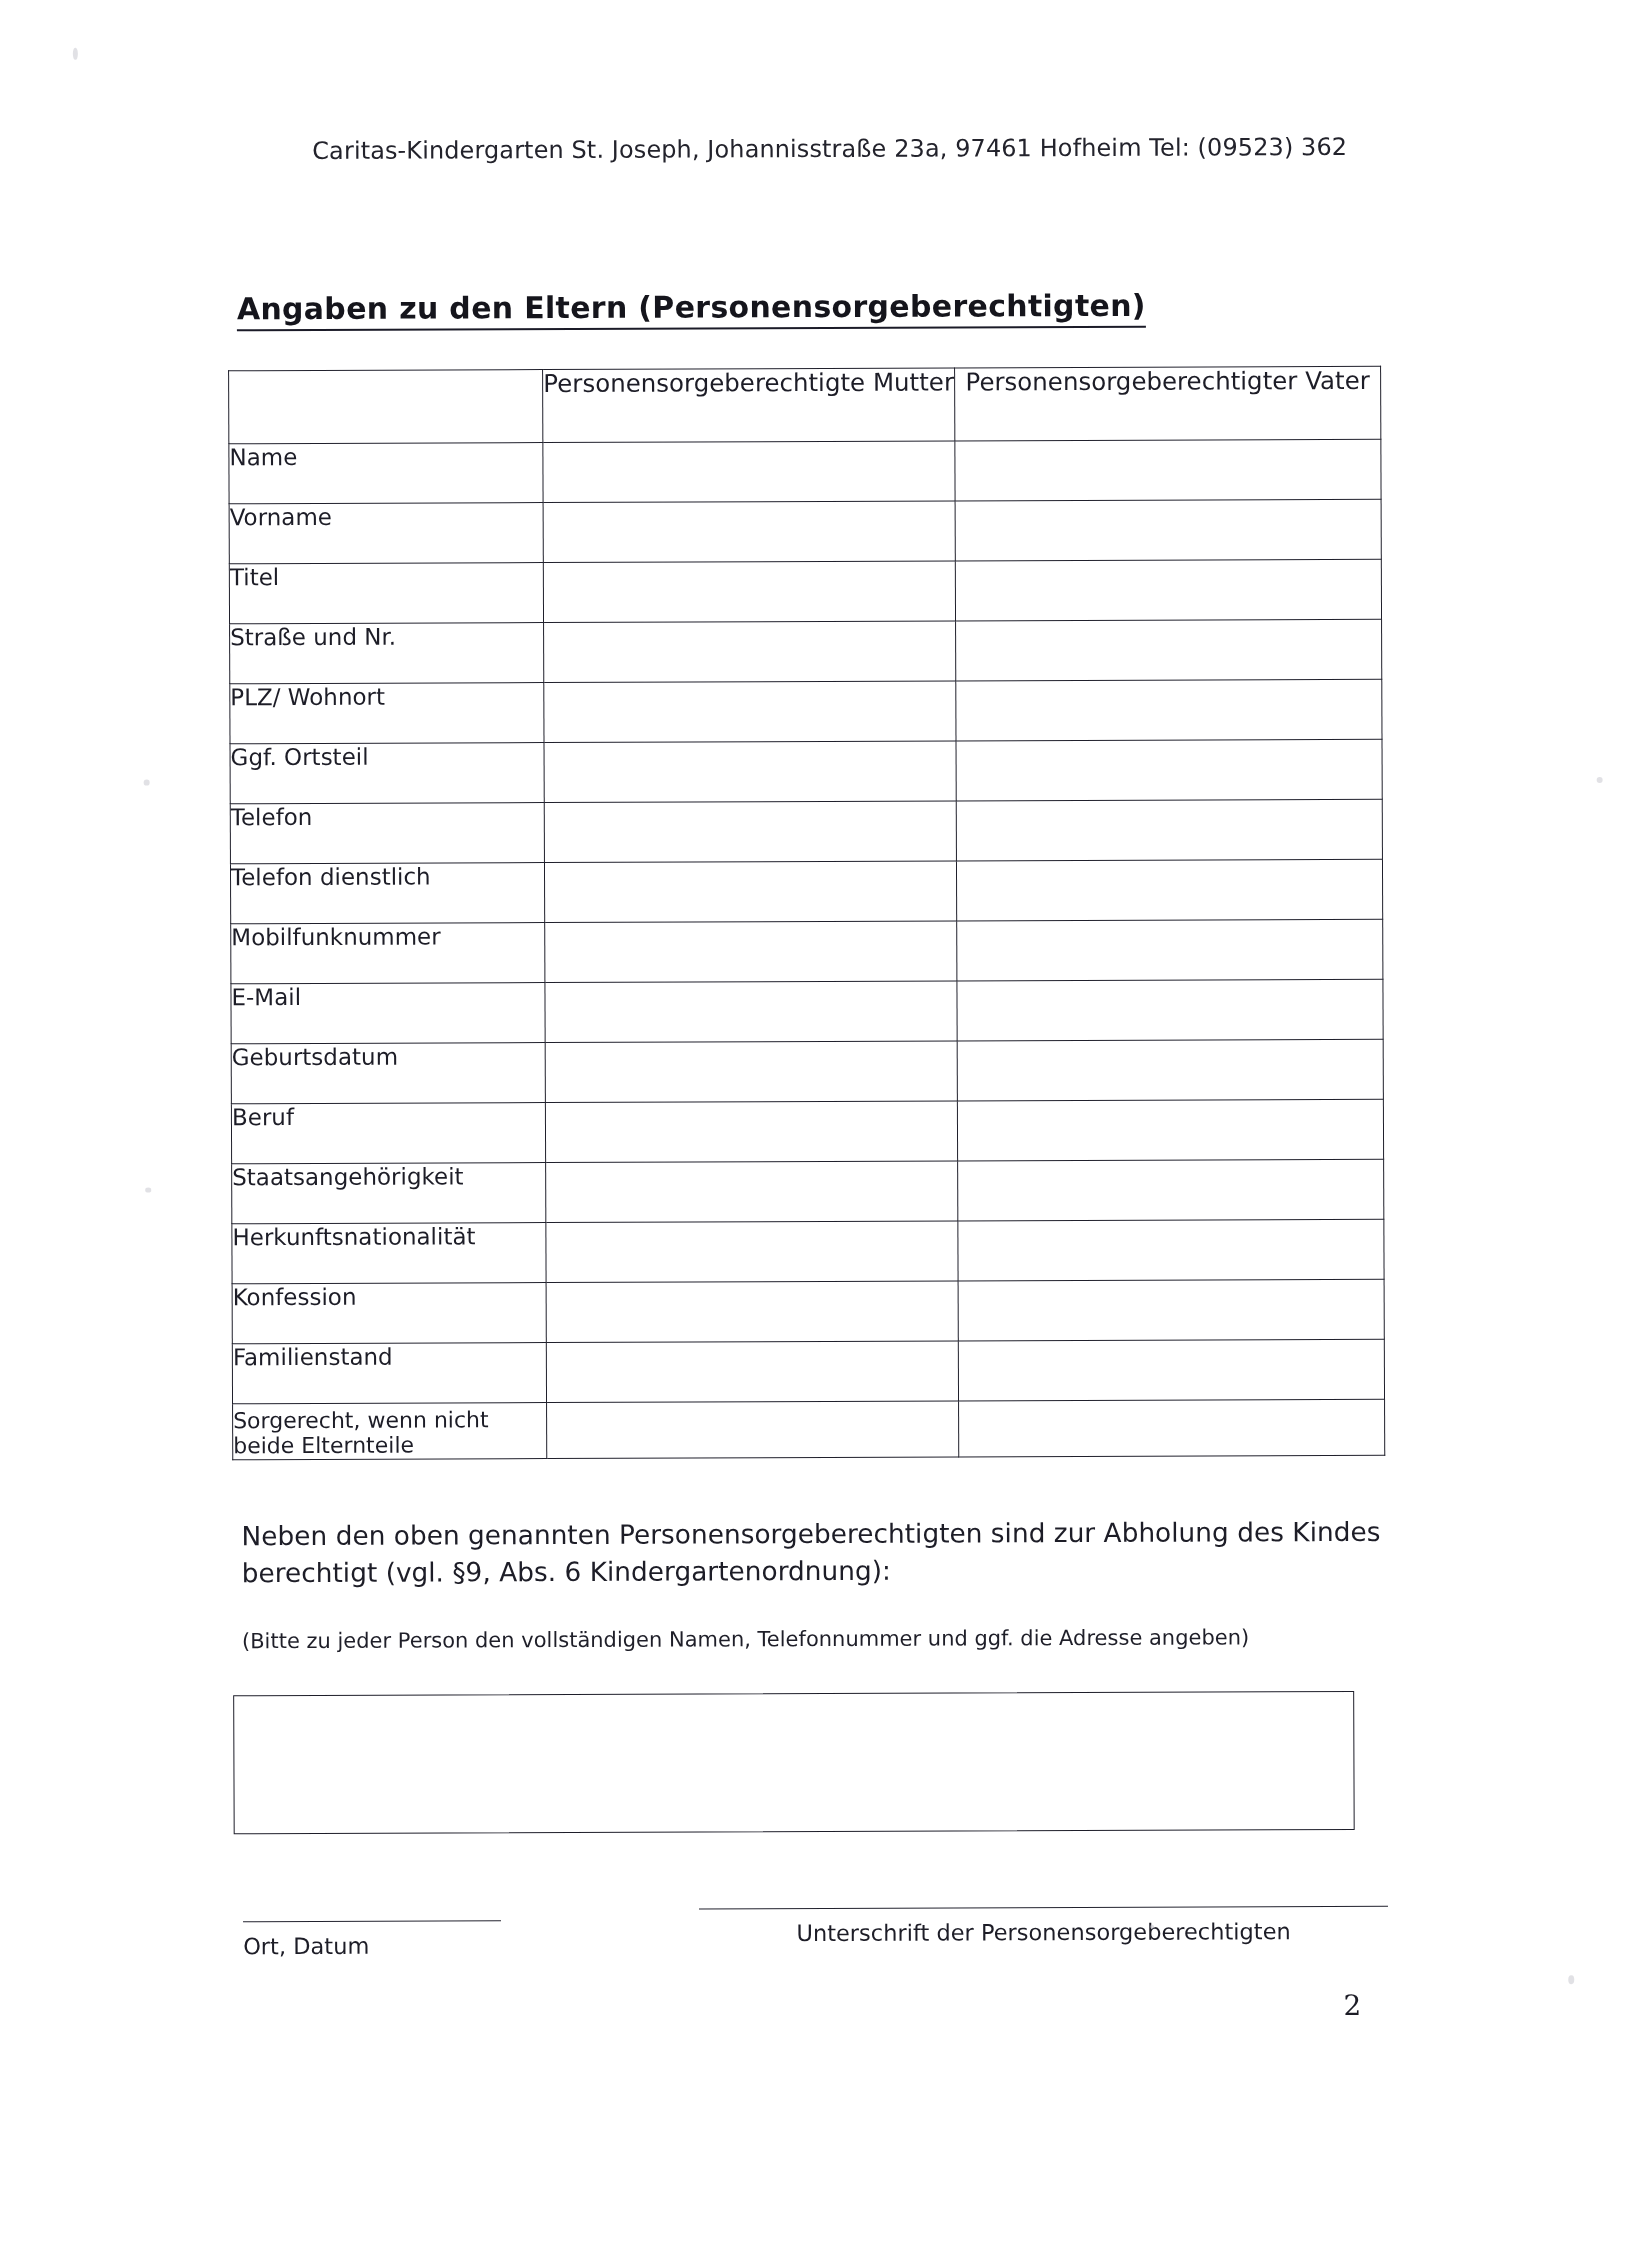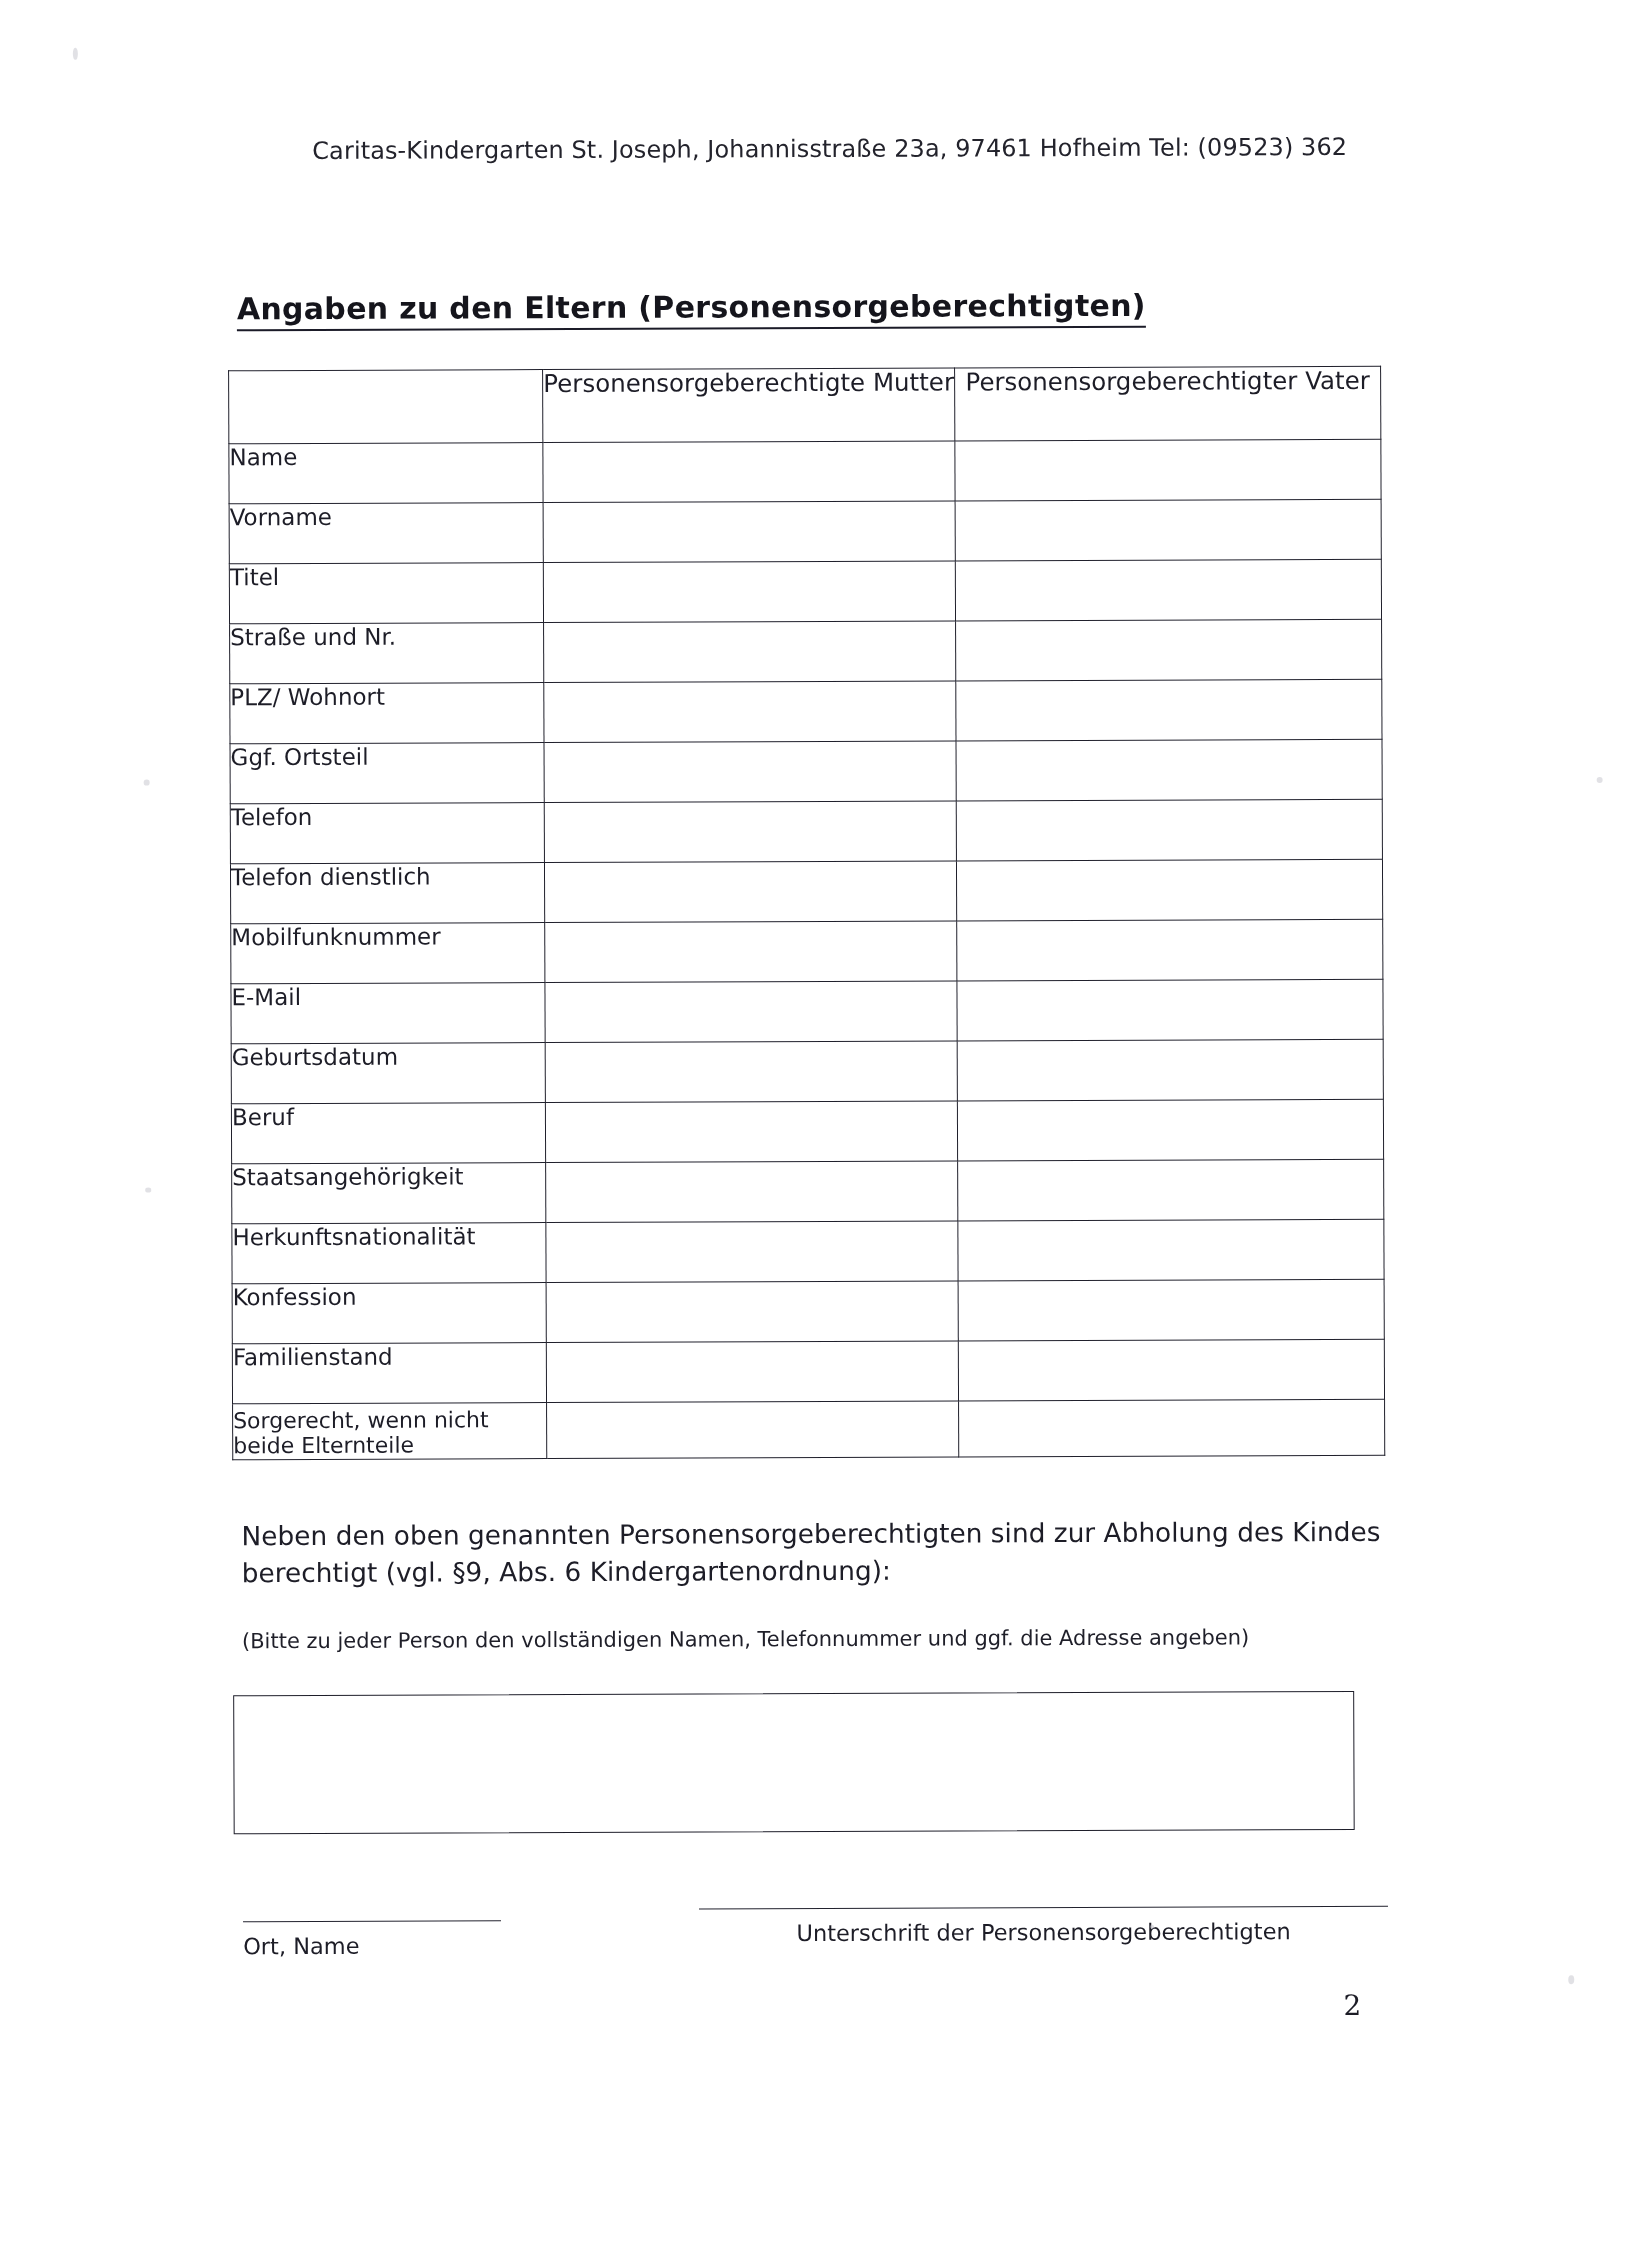--- a/index.html
+++ b/index.html
@@ -272,21 +272,21 @@
   </table>
 
   <div class="para">Neben den oben genannten Personensorgeberechtigten sind zur Abholung des Kindes berechtigt (vgl. §9, Abs. 6 Kindergartenordnung):</div>
 
   <div class="hint">(Bitte zu jeder Person den vollständigen Namen, Telefonnummer und ggf. die Adresse angeben)</div>
 
   <div class="answer-box"></div>
 
   <div class="sig sig-left">
     <div class="sig-rule"></div>
-    <div class="sig-label">Ort, Name</div>
+    <div class="sig-label">Ort, Datum</div>
   </div>
 
   <div class="sig sig-right">
     <div class="sig-rule"></div>
     <div class="sig-label">Unterschrift der Personensorgeberechtigten</div>
   </div>
 
   <div class="page-number">2</div>
 
   <div class="speck" style="left:77px; top:45px;  width:4.5px;  height:11.6px;"></div>

